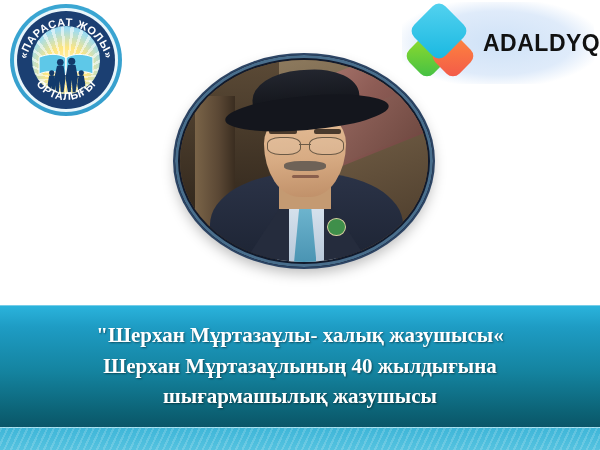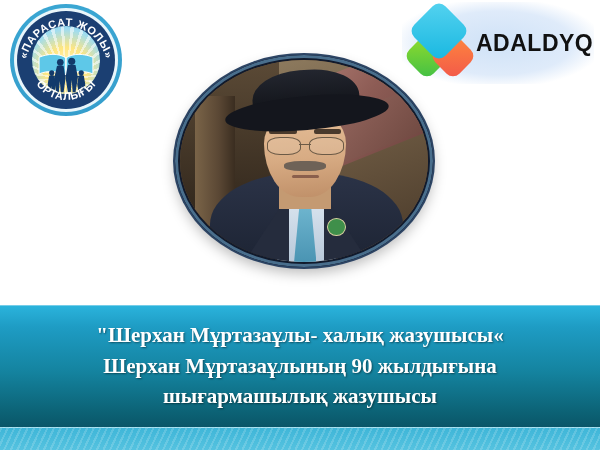--- a/index.html
+++ b/index.html
@@ -124,21 +124,21 @@
     left: 13px; top: 2px;
     background: linear-gradient(135deg, #56d3f0 0%, #17b7e0 100%);
   }
   .adaldyq-text {
     font-family: "Liberation Sans", sans-serif;
     font-weight: bold;
     font-size: 23px;
     line-height: 1.05;
     color: #111111;
     letter-spacing: 0.5px;
-    margin-left: 2px;
+    margin-left: 9px;
   }
 
   
   #portrait-frame {
     position: absolute;
     left: 175px;
     top: 55px;
     width: 258px;
     height: 212px;
     border-radius: 50%;
@@ -393,19 +393,19 @@
       <div class="ph-moustache"></div>
       <div class="ph-mouth"></div>
       <div class="ph-hat-crown"></div>
       <div class="ph-hat-brim"></div>
     </div>
     <div class="portrait-sheen"></div>
   </div>
 
   <div id="title-banner">
     <div class="title-line">"Шерхан Мұртазаұлы- халық жазушысы«</div>
-    <div class="title-line">Шерхан Мұртазаұлының 90 жылдығына</div>
+    <div class="title-line">Шерхан Мұртазаұлының 40 жылдығына</div>
     <div class="title-line">шығармашылық жазушысы</div>
   </div>
 
   <div id="banner-stripe"></div>
 
 </div>
 
 </body></html>

